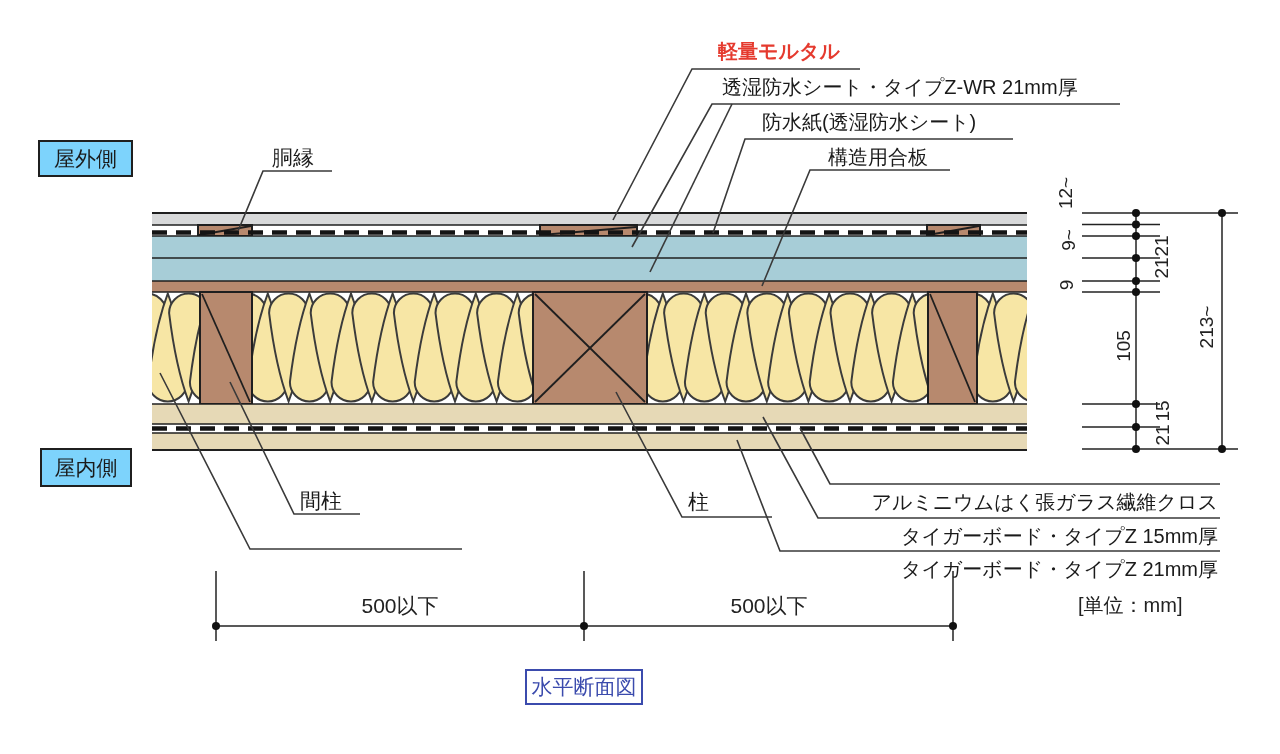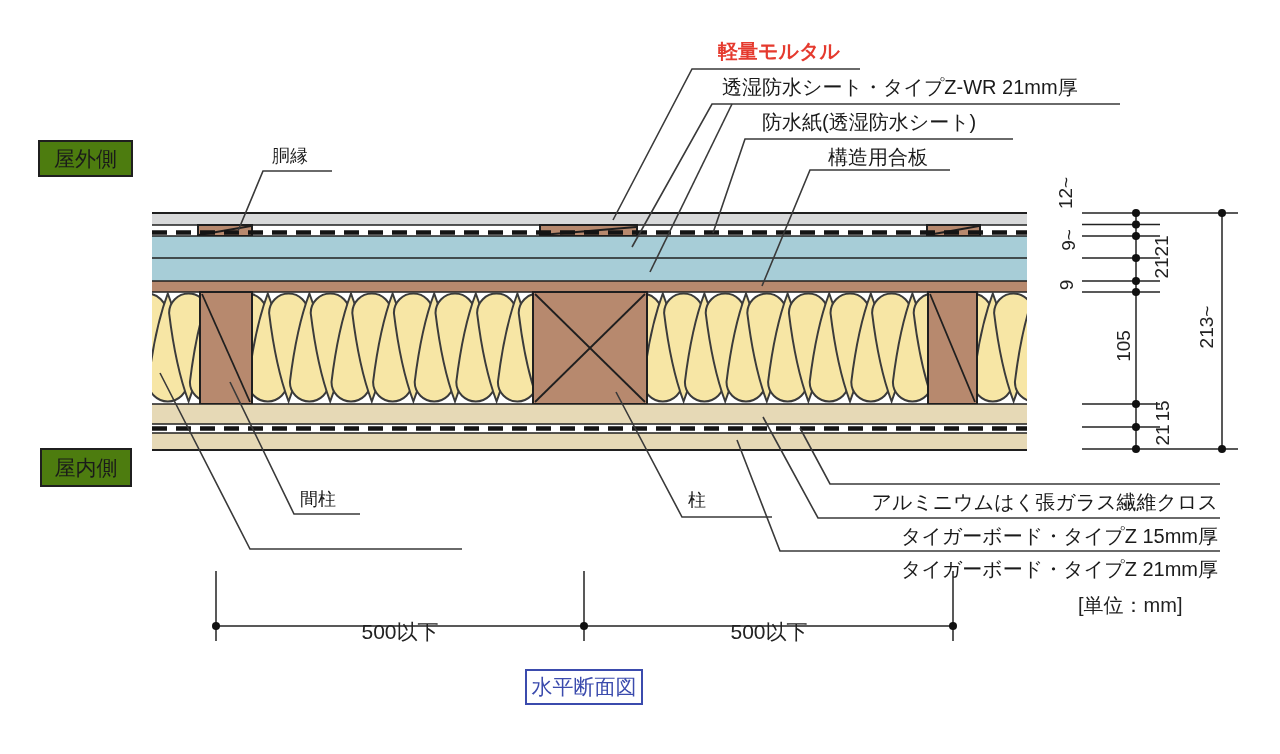--- a/index.html
+++ b/index.html
@@ -2,35 +2,35 @@
 <html style="--c-mortar: #d8d9da; --c-board_blue: #a7cdd7; --c-wood_brown: #b7896e; --c-insulation: #f7e6a5; --c-gypsum_tan: #e6d9b6; --c-line: #1f1f1f; --c-leader: #3a3a3a; --c-accent_red: #e53a2e; --c-title_blue: #3b4bad; --c-dim: #222222;"><head>
 <meta charset="utf-8">
 <style>
   html,body{margin:0;padding:0;background:#ffffff;}
   .canvas{
     position:relative;width:1280px;height:754px;background:#fff;overflow:hidden;
     font-family:"Liberation Sans","DejaVu Sans",sans-serif;color:#1a1a1a;
   }
   .canvas svg{position:absolute;left:0;top:0;}
   .lbl{position:absolute;white-space:nowrap;font-size:20px;line-height:1.15;}
-  .lbl-lg{font-size:18px;font-family:Liberation Serif, serif;}
+  .lbl-lg{font-size:21px;font-family:Liberation Serif, serif;}
   .red{color:var(--c-accent_red);font-weight:bold;}
   .boxed{
-    position:absolute;border:2px solid var(--c-line);background:#4d7c0f;
+    position:absolute;border:2px solid var(--c-line);background:#7dd3fc;
     display:flex;align-items:center;justify-content:center;
     font-size:21px;white-space:nowrap;padding:0 0;box-sizing:border-box;
   }
   .title-box{
     position:absolute;border:2px solid var(--c-title_blue);color:var(--c-title_blue);
     background:#fff;display:flex;align-items:center;justify-content:center;
     font-size:21px;white-space:nowrap;box-sizing:border-box;
   }
   .dim{position:absolute;font-size:19px;color:var(--c-dim);white-space:nowrap;}
   .rot{transform:translate(-50%,-50%) rotate(-90deg);transform-origin:center;}
-  .ctr{transform:translate(-50%,-50%);margin-top:26px;}
+  .ctr{transform:translate(-50%,-50%);}
   .right-lbl{position:absolute;right:62px;white-space:nowrap;font-size:20px;margin-top:29px;}
   
   .f-mortar{fill:var(--c-mortar);} .f-blue{fill:var(--c-board_blue);}
   .f-brown{fill:var(--c-wood_brown);} .f-tan{fill:var(--c-gypsum_tan);}
   .f-ins{fill:var(--c-insulation);stroke:#3b3b3b;stroke-width:2;}
   .edge{stroke:var(--c-line);stroke-width:2;fill:none;}
   .edge-thin{stroke:var(--c-line);stroke-width:1.5;fill:none;}
   .wood{fill:var(--c-wood_brown);stroke:var(--c-line);stroke-width:2;}
   .wood-line{stroke:var(--c-line);stroke-width:1.8;fill:none;}
   .dashline{stroke:#141414;stroke-width:4.5;stroke-dasharray:15 9;fill:none;}

